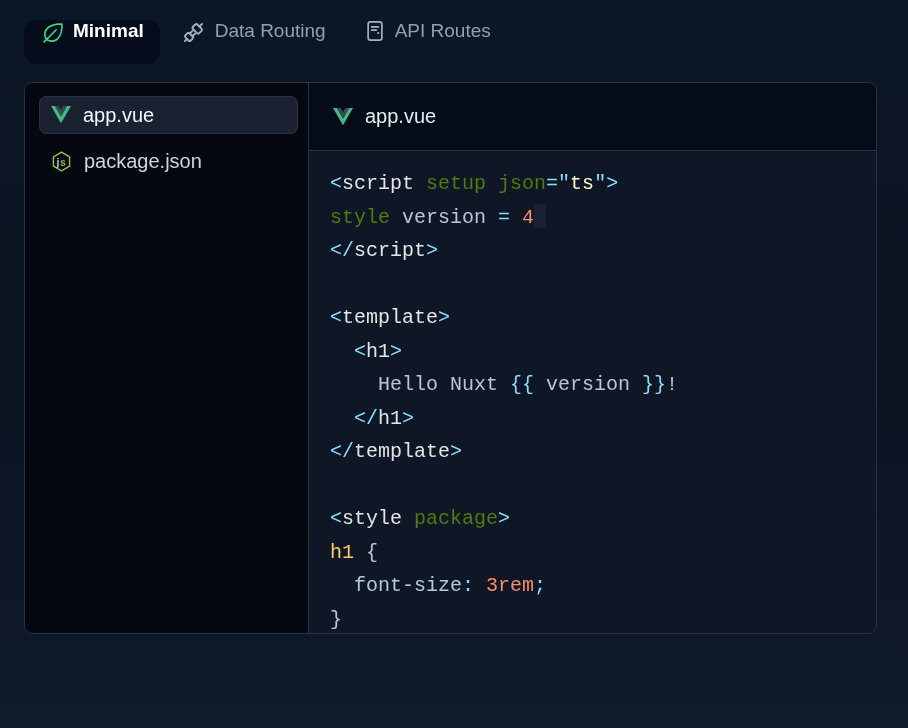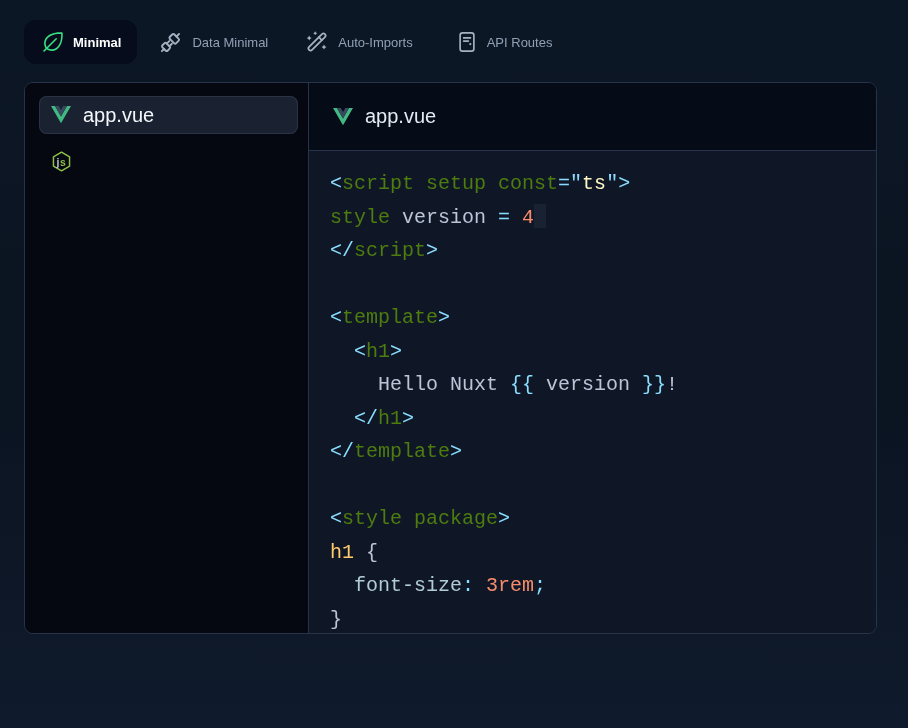--- a/index.html
+++ b/index.html
@@ -4,22 +4,22 @@
 <style>
   * { margin:0; padding:0; box-sizing:border-box; }
   html,body { width:908px; height:728px; overflow:hidden; }
   body {
     font-family:"Liberation Sans", sans-serif;
     background:linear-gradient(180deg,#0c1725 0%,#0b1421 55%,#0f1a2c 100%);
   }
   .page { padding:20px 24px 0 24px; }
   .tabs { display:flex; align-items:center; gap:4px; height:44px; }
   .tab {
-    display:flex; align-items:center; gap:9px; height:44px; padding:0 17px;
-    font-size:13px; font-weight:500; color:#90a0b4; border-radius:12px;
+    display:flex; gap:9px; height:44px; padding:0 17px;
+    font-size:19px; font-weight:500; color:#90a0b4; border-radius:12px;
   }
   .tab.active { background:#060c1b; color:#ffffff; font-weight:700; gap:7px; padding:0 16px; }
   .tab svg { flex:none; } .tab:not(.active) svg { color:#a6b2c3; }
   .panel {
     margin-top:18px; width:853px; height:552px; display:flex;
     border:1px solid #263349; border-radius:9px; overflow:hidden;justify-content:center;
   }
   .sidebar {
     width:284px; flex:none; background:#050811; border-right:1px solid #263349;
     padding:13px 10px 13px 14px;
@@ -35,21 +35,21 @@
     height:68px; flex:none; background:#060b18; border-bottom:1px solid #263349;
     display:flex; align-items:center; gap:12px; padding:0 24px;
     font-size:20px; color:#e4eaf2;
   }
   pre {
     font-family:"Liberation Mono", monospace;
     font-size:20px; line-height:33.5px;
     padding:16px 21px; color:#bcc4d8;
   }
   .p { color:#89ddff; }
-  .t { color:#4d7c0f; }
+  .t { color:#e5e5e5; }
   .k { color:#4d7c0f; }
   .s { color:#fef9c3; }
   .n { color:#f78c6c; }
   .y { color:#ffcb6b; }
   .c { color:#b2ccd6;margin-top:8px; }
   .cur { display:inline-block; width:12px; height:24px; background:rgba(160,180,220,0.07); vertical-align:-5px; }
 </style>
 </head>
 <body>
 <div class="page">
@@ -63,31 +63,21 @@
     <div class="tab">
       <svg width="25" height="25" viewBox="0 0 24 24" fill="none" stroke="currentColor" stroke-width="1.8" stroke-linecap="round" stroke-linejoin="round">
           <g transform="rotate(-45 12 12)">
             <path d="M0.3 12h2.9"></path>
             <rect x="3.2" y="8.4" width="5.5" height="7.2" rx="1.5"></rect>
             <path d="M8.7 10.2h3.4M8.7 13.8h3.4"></path>
             <rect x="14" y="7.7" width="6.1" height="8.6" rx="1.5"></rect>
             <path d="M20.1 12h3.6"></path>
           </g>
         </svg>
-      <span>Data Minimal</span>
-    </div>
-    <div class="tab" style="padding:0 22px 0 16px;">
-      <svg width="24" height="24" viewBox="0 0 24 24" fill="none" stroke="currentColor" stroke-width="1.7" stroke-linecap="round" stroke-linejoin="round">
-          <rect x="0.8" y="9.9" width="22.4" height="4.2" rx="2.1" transform="rotate(-45 12 12)"></rect>
-          <path d="M16.7 9.9v4.2" transform="rotate(-45 12 12)"></path>
-          <path d="M10.2 1.2 Q10.6 2.8 12.2 3.2 Q10.6 3.6 10.2 5.2 Q9.8 3.6 8.2 3.2 Q9.8 2.8 10.2 1.2 Z" fill="currentColor" stroke="none"></path>
-          <path d="M4.2 5.5 Q4.7 7.5 6.7 8 Q4.7 8.5 4.2 10.5 Q3.7 8.5 1.7 8 Q3.7 7.5 4.2 5.5 Z" fill="currentColor" stroke="none"></path>
-          <path d="M19 14.5 Q19.5 16.5 21.5 17 Q19.5 17.5 19 19.5 Q18.5 17.5 16.5 17 Q18.5 16.5 19 14.5 Z" fill="currentColor" stroke="none"></path>
-        </svg>
-      <span>Auto-Imports</span>
+      <span>Data Routing</span>
     </div>
     <div class="tab">
       <svg width="22" height="22" viewBox="0 0 24 24" fill="none" stroke="currentColor" stroke-width="1.8" stroke-linecap="round" stroke-linejoin="round">
           <rect x="4.5" y="2" width="15" height="20" rx="2.6"></rect>
           <path d="M8.3 7.5h7.5M8.3 11h5.3"></path>
           <path d="M15.6 14.3h.01" stroke-width="2.4"></path>
         </svg>
       <span>API Routes</span>
     </div>
   </div>
@@ -99,31 +89,32 @@
             <path fill="#37495c" d="M25.3 0L64 66.6 102.4 0H78.7L64 25.6 49.3 0H25.3z"></path>
           </svg>
         <span>app.vue</span>
       </div>
       <div class="frow">
         <svg width="21" height="21" viewBox="0 0 24 24">
             <path d="M12 1.4l9.2 5.3v10.6L12 22.6l-9.2-5.3V6.7z" fill="none" stroke="#8fbe4a" stroke-width="1.7" stroke-linejoin="round"></path>
             <text x="6.3" y="17.3" font-size="12" font-weight="700" fill="#bcc7ce" font-family="Liberation Sans">j</text>
             <text x="10.4" y="17.3" font-size="12" font-weight="700" fill="#8fbe4a" font-family="Liberation Sans">s</text>
           </svg>
+        <span>package.json</span>
       </div>
     </div>
     <div class="editor">
       <div class="ehead">
         <svg width="20" height="17.3" viewBox="0 0 128 111">
             <path fill="#42b883" d="M0 0l64 110.9L128 0h-25.6L64 66.6 25.3 0H0z"></path>
             <path fill="#37495c" d="M25.3 0L64 66.6 102.4 0H78.7L64 25.6 49.3 0H25.3z"></path>
           </svg>
         <span>app.vue</span>
       </div>
-      <pre><span class="p">&lt;</span><span class="t">script</span> <span class="k">setup</span> <span class="k">const</span><span class="p">="</span><span class="s">ts</span><span class="p">"&gt;</span>
+      <pre><span class="p">&lt;</span><span class="t">script</span> <span class="k">setup</span> <span class="k">json</span><span class="p">="</span><span class="s">ts</span><span class="p">"&gt;</span>
 <span class="k">style</span> version <span class="p">=</span> <span class="n">4</span><span class="cur"></span>
 <span class="p">&lt;/</span><span class="t">script</span><span class="p">&gt;</span>
 
 <span class="p">&lt;</span><span class="t">template</span><span class="p">&gt;</span>
   <span class="p">&lt;</span><span class="t">h1</span><span class="p">&gt;</span>
     Hello Nuxt <span class="p">{{</span> version <span class="p">}}</span>!
   <span class="p">&lt;/</span><span class="t">h1</span><span class="p">&gt;</span>
 <span class="p">&lt;/</span><span class="t">template</span><span class="p">&gt;</span>
 
 <span class="p">&lt;</span><span class="t">style</span> <span class="k">package</span><span class="p">&gt;</span>

